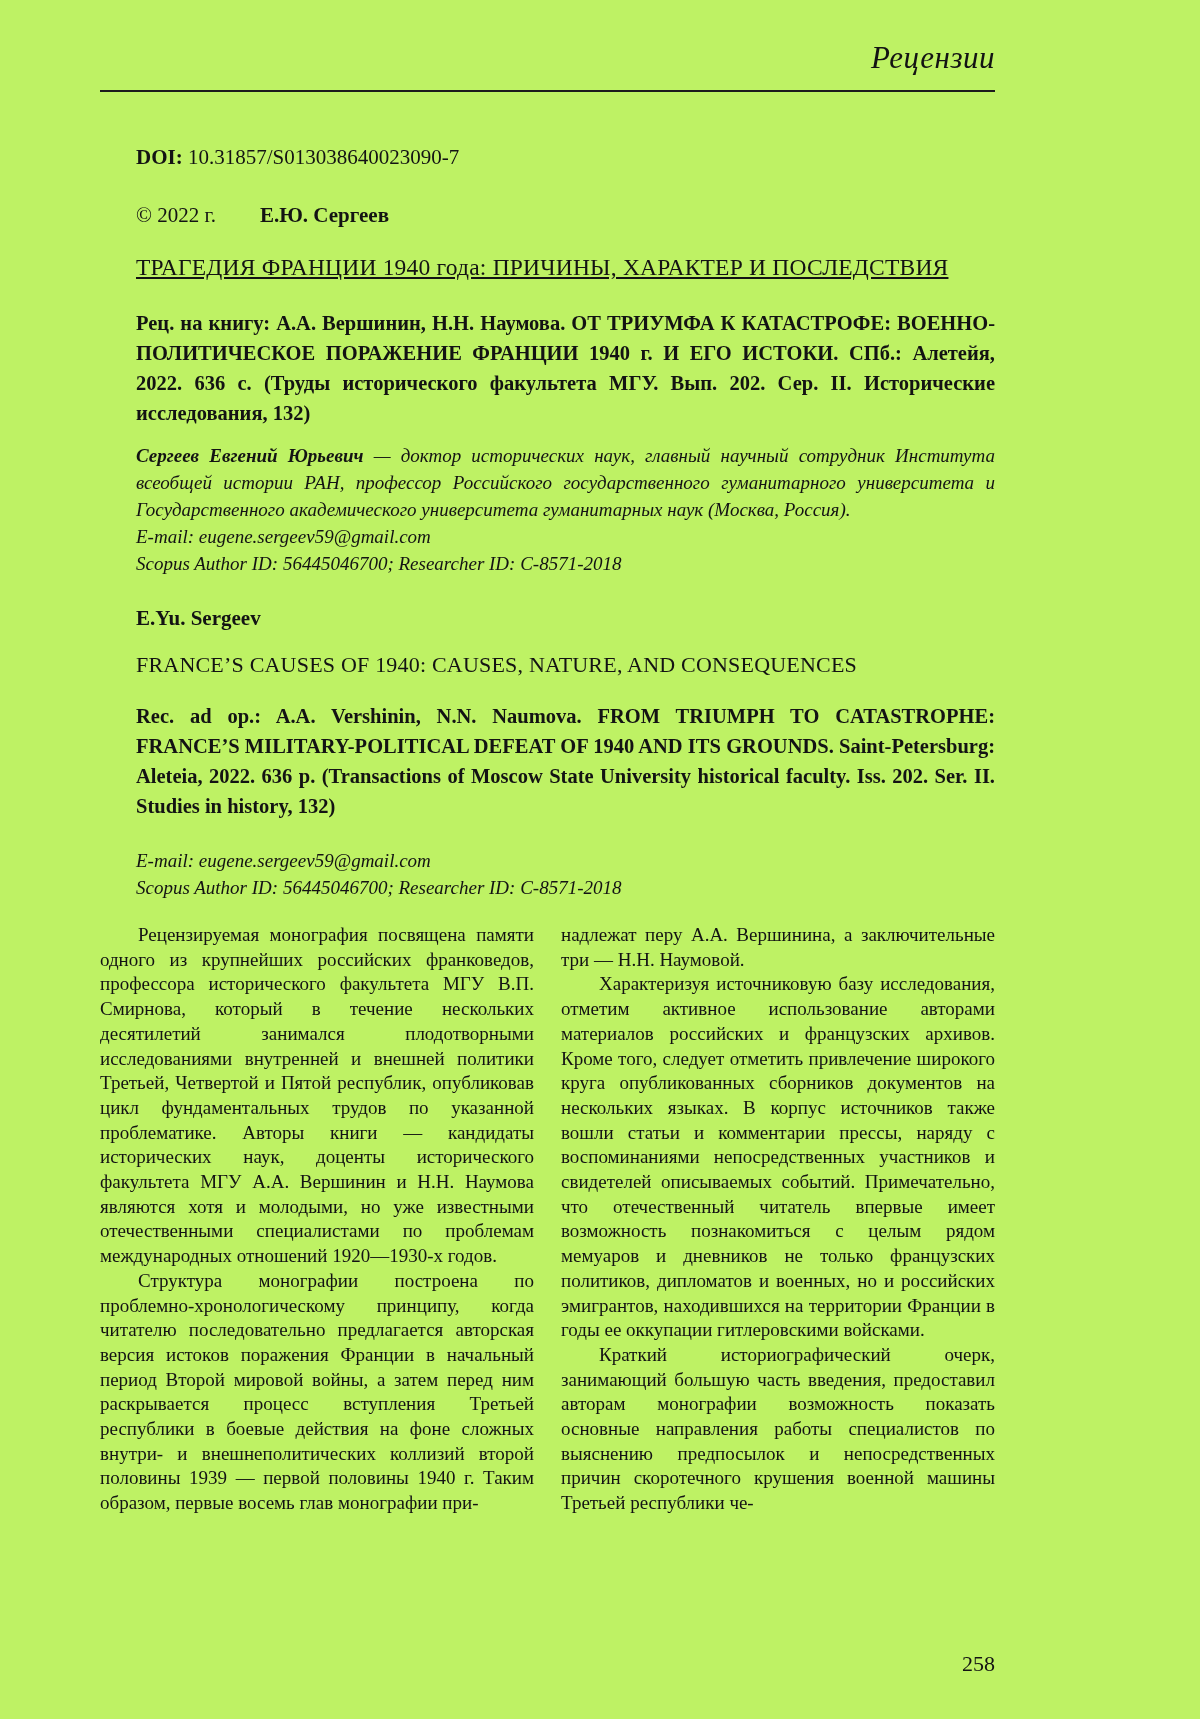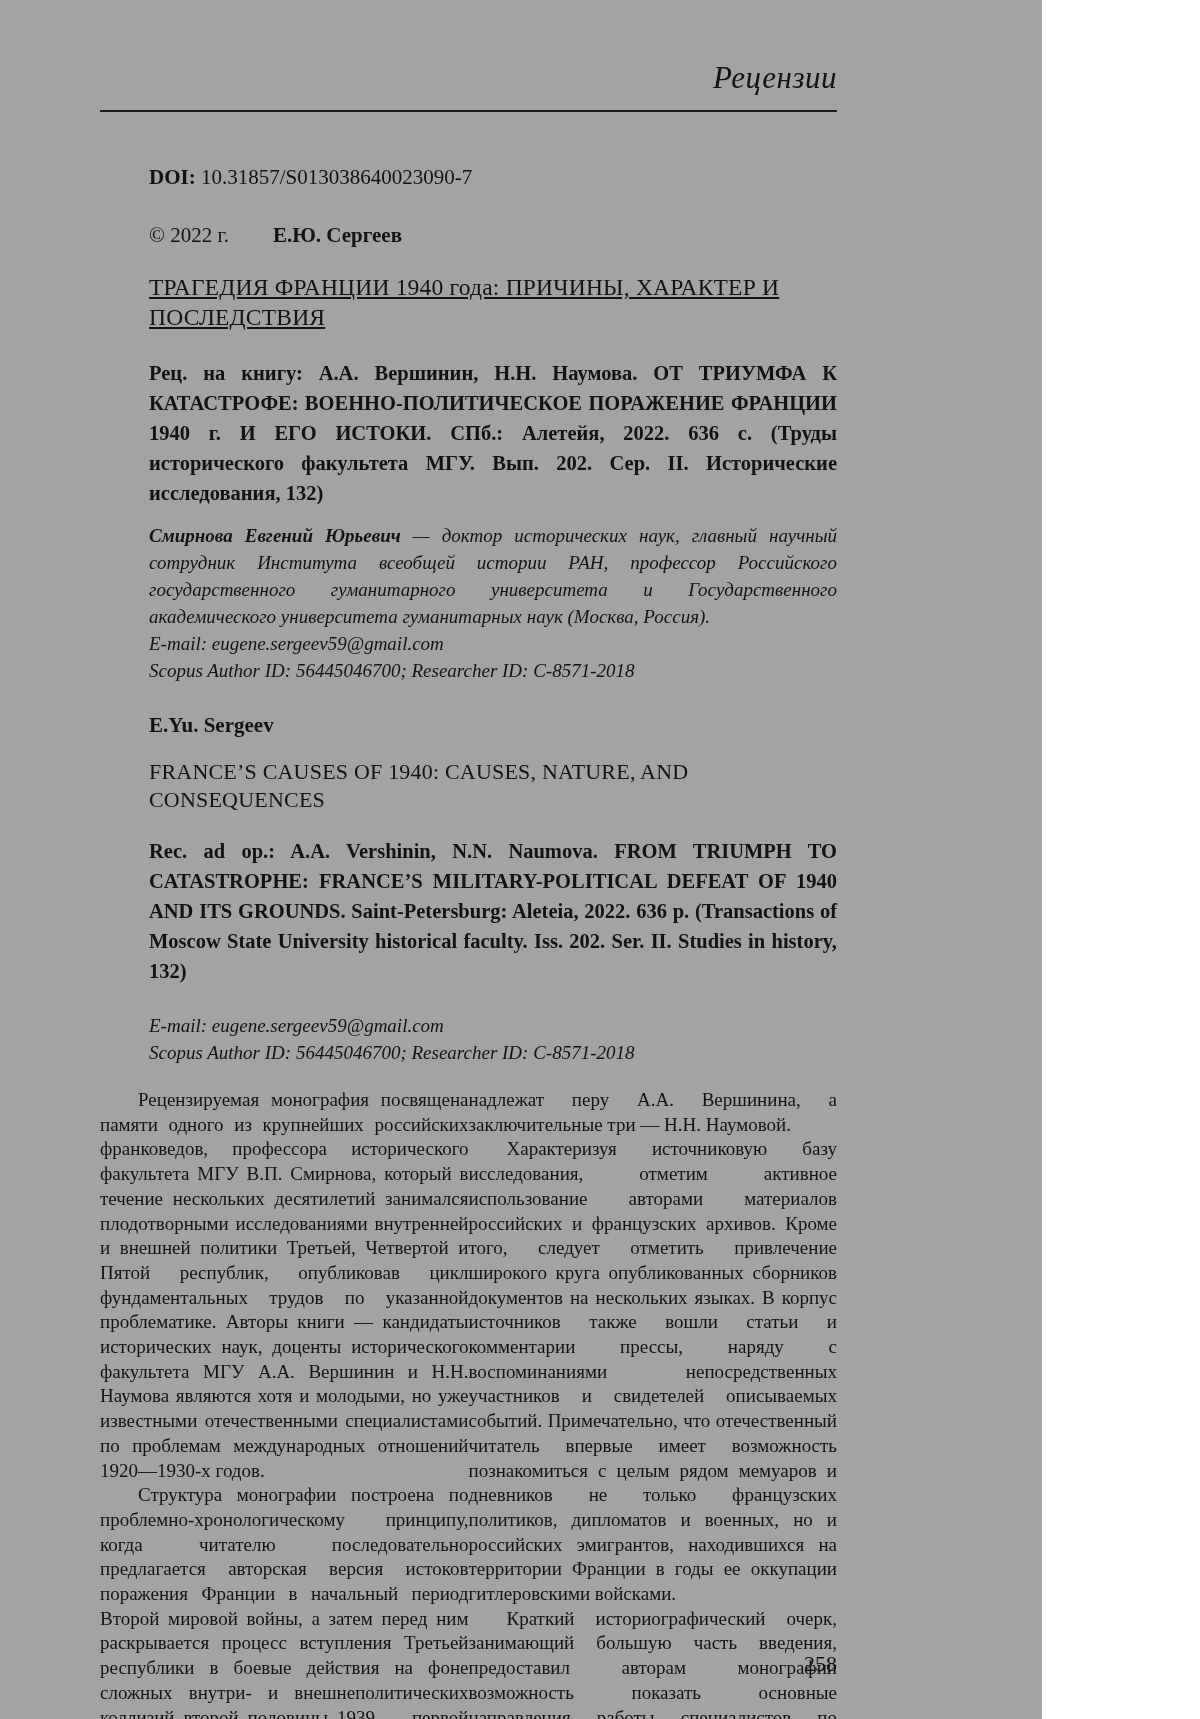--- a/index.html
+++ b/index.html
@@ -8,42 +8,42 @@
     background: #ffffff;
   }
   body {
     width: 1200px;
     height: 1719px;
     font-family: "Liberation Serif", "DejaVu Serif", serif;
     color: #131313;
   }
   .page {
     position: relative;
-    width: 1042px;
+    width: 1200px;
     height: 1719px;
     box-sizing: border-box;
-    padding: 58px 205px 0 100px;
+    padding: 38px 205px 0 100px;
     overflow: hidden;
-    background: #a3a3a3;
+    background: #bef264;
   }
   
   .running-head {
     font-size: 31px;
     font-style: italic;
     text-align: right;
     line-height: 40px;
     letter-spacing: 0.5px;
   }
   .rule {
     border: none;
     border-top: 2px solid #1c1c1c;
     margin: 12px 0 0 0;
   }
   
-  .front { margin-left: 49px; }
+  .front { margin-left: 36px; }
   .doi-line {
     margin: 52px 0 0 0;
     font-size: 21px;
     line-height: 26px;
   }
   .bold { font-weight: bold; }
   .copyright-line {
     margin: 32px 0 0 0;
     font-size: 21px;
     line-height: 26px;
@@ -85,20 +85,21 @@
     font-weight: normal;
     line-height: 28px;
     letter-spacing: 0.2px;
   }
   .citation-en { margin-top: 22px; }
   .affil-en { margin-top: 26px; }
   
   .columns {
     margin-top: 22px;
     display: flex;
+    gap: 27px;
   }
   .col {
     width: 434px;
     font-size: 19px;
     line-height: 24.7px;
     text-align: justify;
   }
   .col p { margin: 0; }
   p.indent { text-indent: 38px; }
   
@@ -122,21 +123,21 @@
 
     <p class="doi-line"><span class="bold">DOI:</span> <span>10.31857/S013038640023090-7</span></p>
 
     <p class="copyright-line"><span>© 2022 г.</span><span class="copyright-author">Е.Ю. Сергеев</span></p>
 
     <h1 class="title-ru">ТРАГЕДИЯ ФРАНЦИИ 1940 года: ПРИЧИНЫ, ХАРАКТЕР И ПОСЛЕДСТВИЯ</h1>
 
     <p class="citation">Рец. на книгу: А.А. Вершинин, Н.Н. Наумова. ОТ ТРИУМФА К КАТАСТРОФЕ: ВОЕННО-ПОЛИТИЧЕСКОЕ ПОРАЖЕНИЕ ФРАНЦИИ 1940 г. И ЕГО ИСТОКИ. СПб.: Алетейя, 2022. 636 с. (Труды исторического факультета МГУ. Вып. 202. Сер. II. Исторические исследования, 132)</p>
 
     <div class="affil">
-      <p class="affil-body"><span class="affil-name">Смирнова Евгений Юрьевич</span><span> — доктор исторических наук, главный научный сотрудник Института всеобщей истории РАН, профессор Российского государственного гуманитарного университета и Государственного академического университета гуманитарных наук (Москва, Россия).</span></p>
+      <p class="affil-body"><span class="affil-name">Сергеев Евгений Юрьевич</span><span> — доктор исторических наук, главный научный сотрудник Института всеобщей истории РАН, профессор Российского государственного гуманитарного университета и Государственного академического университета гуманитарных наук (Москва, Россия).</span></p>
       <p>E-mail: eugene.sergeev59@gmail.com</p>
       <p>Scopus Author ID: 56445046700; Researcher ID: C-8571-2018</p>
     </div>
 
     <p class="author-en">E.Yu. Sergeev</p>
 
     <h2 class="title-en">FRANCE’S CAUSES OF 1940: CAUSES, NATURE, AND CONSEQUENCES</h2>
 
     <p class="citation citation-en">Rec. ad op.: A.A. Vershinin, N.N. Naumova. FROM TRIUMPH TO CATASTROPHE: FRANCE’S MILITARY-POLITICAL DEFEAT OF 1940 AND ITS GROUNDS. Saint-Petersburg: Aleteia, 2022. 636 p. (Transactions of Moscow State University historical faculty. Iss. 202. Ser. II. Studies in history, 132)</p>
 

